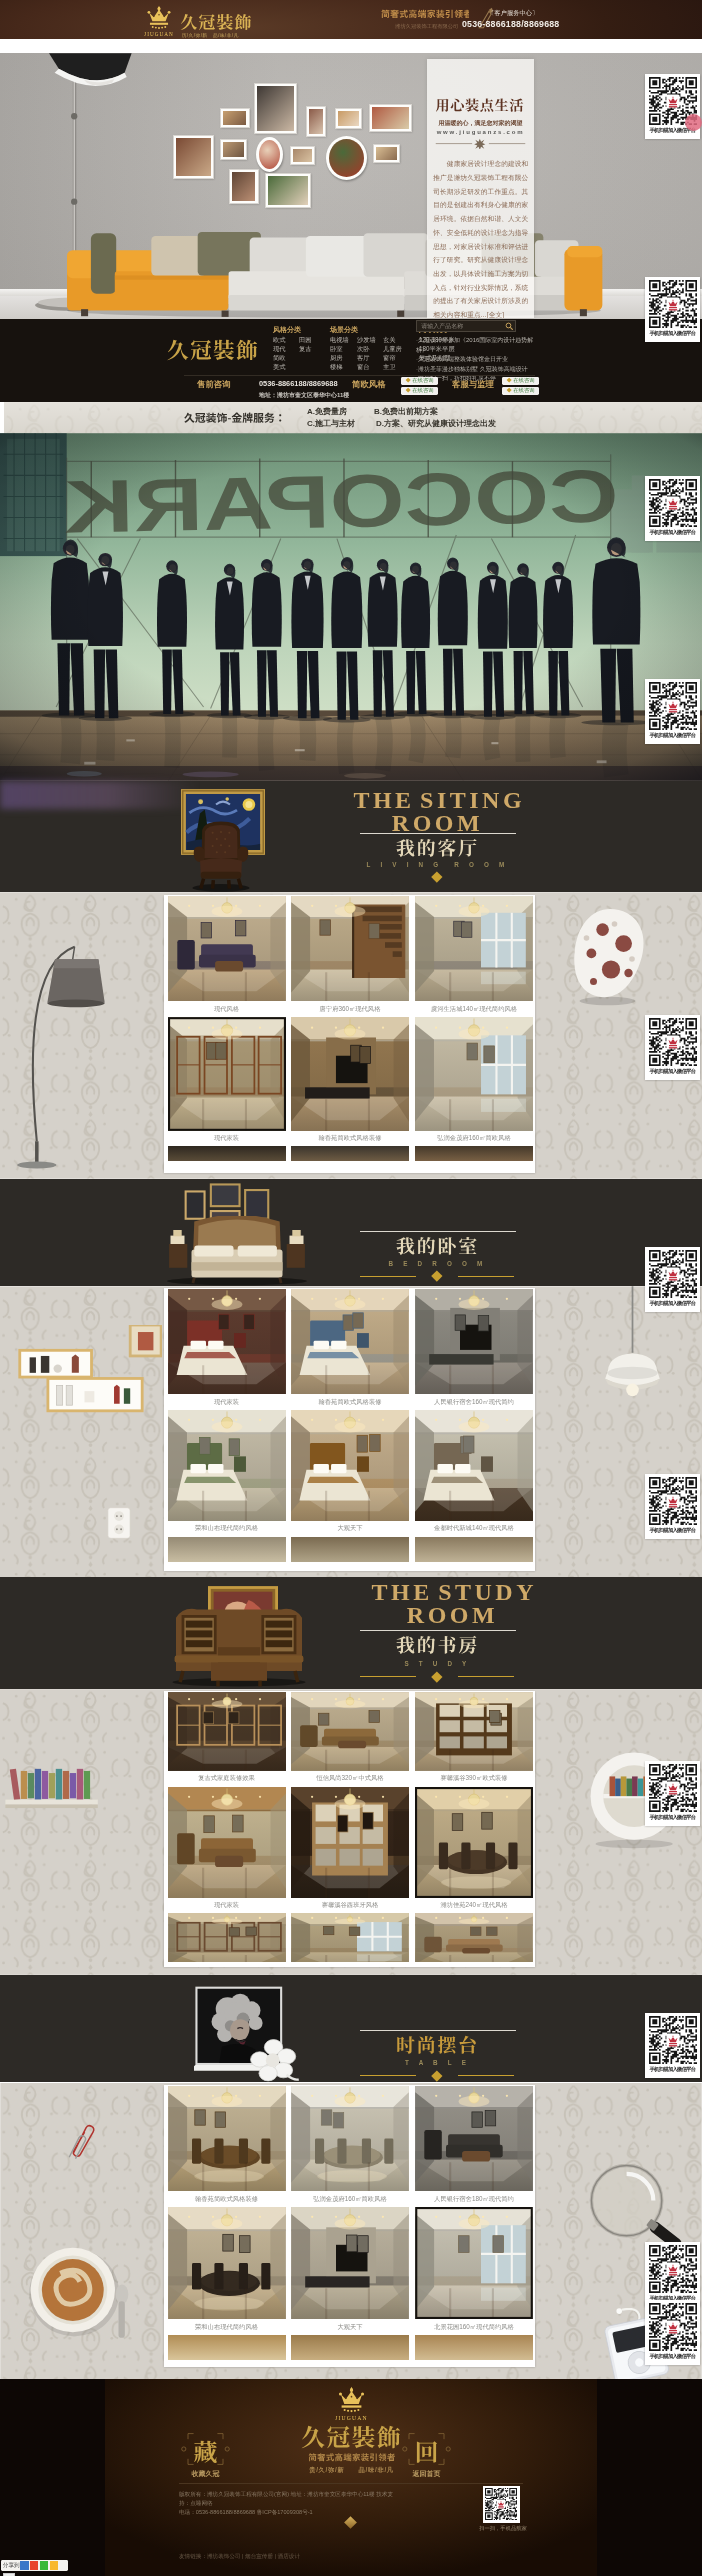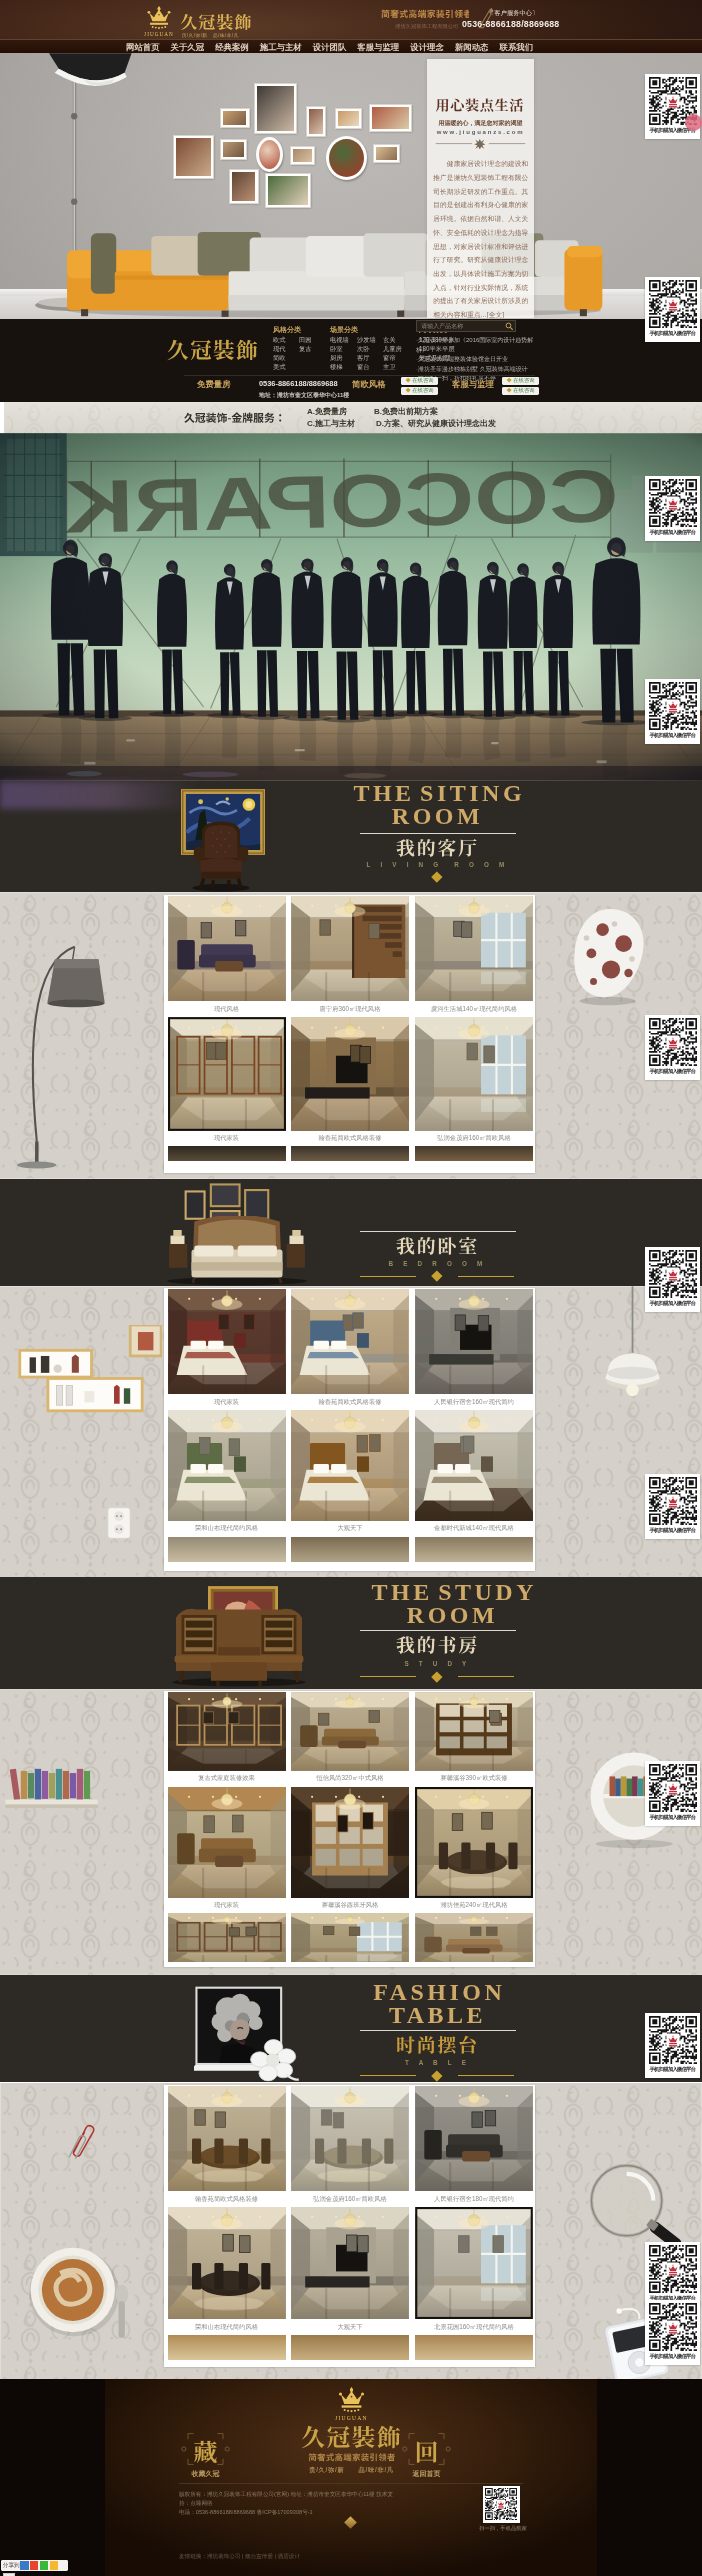--- a/index.html
+++ b/index.html
@@ -81,33 +81,20 @@
 
 <svg class="abs" style="left:475px;top:7px" width="19.7" height="25" viewBox="0 0 28 36">
       <path d="M6 30 L20 6 L23 10 L12 30 Z" fill="none" stroke="#9a7a50" stroke-width="1.5"></path>
       <path d="M20 4 l4 -3 2 5 -4 3z" fill="#9a7a50"></path>
     </svg>
 
 <div class="abs" style="left:488px;top:9px;width:84px;color:#e8e2da;font-size:6.3px;">〔客户服务中心〕</div>
 
 <div class="abs" style="left:462px;top:19px;width:112px;color:#f0ece6;font-size:8.8px;font-weight:bold;letter-spacing:0.2px">0536-8866188/8869688</div>
 
-<div class="abs" style="left:0;top:39px;width:702px;height:14px;background:linear-gradient(#33190d,#230f06);border-top:0.7px solid #5a4432;">
-      <div style="position:absolute;left:126px;top:0;width:407px;height:14px;display:flex;justify-content:space-between;align-items:center">
-        <span class="navitem">网站首页</span>
-        <span class="navitem">关于久冠</span>
-        <span class="navitem">经典案例</span>
-        <span class="navitem">施工与主材</span>
-        <span class="navitem">设计团队</span>
-        <span class="navitem">客服与监理</span>
-        <span class="navitem">设计理念</span>
-        <span class="navitem">新闻动态</span>
-        <span class="navitem">联系我们</span>
-      </div>
-    </div>
 
 <div class="abs" style="left:0;top:53px;width:702px;height:266px;overflow:hidden;background:linear-gradient(90deg,#a8a5a1,#b5b2ae 40%,#b2afab)">
 
 <div class="abs" style="left:0;top:0;width:702px;height:239px;background:radial-gradient(ellipse 632px 295px at 337px 84px,rgba(255,255,255,0.10),rgba(0,0,0,0.06))"></div>
 
 <div class="abs" style="left:0;top:236px;width:702px;height:7px;background:linear-gradient(#f4f3f1,#dcdad6);box-shadow:0 0.7px 1.4px rgba(0,0,0,.25)"></div>
 
 <div class="abs" style="left:0;top:243px;width:702px;height:22.5px;background:linear-gradient(#e3e1df,#cfccc8)"></div>
 
 <div class="abs" style="left:220px;top:55px;width:29.5px;height:19.7px;background:#fdfdfb;border:0.7px solid #d8d5d0;box-shadow:0.7px 1.4px 2.1px rgba(0,0,0,.28);padding:2.1px">
@@ -242,21 +229,21 @@
 
 <div class="abs" style="left:416px;top:0.7px;width:100px;height:12px;background:#262019;border:0.7px solid #4a433a;color:#8a837a;font-size:6px;line-height:10.5px;padding-left:4.2px">请输入产品名称<svg style="position:absolute;right:2.1px;top:1.4px" width="8.4" height="8.4" viewBox="0 0 12 12">
           <circle cx="5" cy="5" r="3.4" fill="none" stroke="#c8a35e" stroke-width="1.4"></circle>
           <path d="M7.6 7.6 L11 11" stroke="#c8a35e" stroke-width="1.6"></path>
         </svg></div>
 
 <div class="abs" style="left:416px;top:17px;width:126px;font-size:6px;color:#b5b1aa;line-height:9.5px">·久冠设计师参加《2016国际室内设计趋势解析》<br>·久冠装饰高端整装体验馆金日开业<br>·潍坊圣菲漫步独栋别墅 久冠装饰高端设计<br>·微信扫一扫，折扣好礼享不停<br></div>
 
 <div class="abs" style="left:184px;top:56px;width:351px;height:0.7px;background:#332c24"></div>
 
-<div class="abs" style="left:197px;top:60px;font-size:8.4px;font-weight:bold;color:#c8a35e">免费量房</div>
+<div class="abs" style="left:197px;top:60px;font-size:8.4px;font-weight:bold;color:#c8a35e">售前咨询</div>
 
 <div class="abs" style="left:259px;top:60px;font-size:7.4px;font-weight:bold;color:#e8e4de">0536-8866188/8869688</div>
 
 <div class="abs" style="left:259px;top:72px;font-size:6px;font-weight:bold;color:#cac6c0">地址：潍坊市奎文区泰华中心11楼</div>
 
 <div class="abs" style="left:352px;top:60px;font-size:8.4px;font-weight:bold;color:#c8a35e">简欧风格</div>
 
 <div class="abs" style="left:401px;top:58px;width:37px;height:7.7px;background:#f2f1ee;border-radius:1.4px;font-size:5.3px;color:#3a7a3a;line-height:7.7px;text-align:center"><span style="color:#c8a030">◆</span> 在线咨询</div>
 <div class="abs" style="left:401px;top:68px;width:37px;height:7.7px;background:#f2f1ee;border-radius:1.4px;font-size:5.3px;color:#3a7a3a;line-height:7.7px;text-align:center"><span style="color:#c8a030">◆</span> 在线咨询</div>
 
@@ -499,21 +486,21 @@
           <circle cx="37" cy="27" r="1.4"></circle>
           <circle cx="49" cy="27" r="1.4"></circle>
           <circle cx="31" cy="37" r="1.4"></circle>
           <circle cx="43" cy="36" r="1.4"></circle>
           <circle cx="55" cy="37" r="1.4"></circle>
           <circle cx="37" cy="46" r="1.4"></circle>
           <circle cx="49" cy="46" r="1.4"></circle>
         </g>
 </svg>
 
-<div class="abs etitle" style="left:297px;top:1px;width:281px">THE SITING<br>ROOM</div>
+<div class="abs etitle" style="left:297px;top:8px;width:281px">THE SITING<br>ROOM</div>
 
 <div class="abs" style="left:360px;top:52px;width:156px;height:1.4px;background:#ddd9d0"></div>
 
 <svg class="abs" style="left:396px;top:55px" width="86" height="24" viewBox="0 0 123 34">
         <path d="M71.60000000000001 -79.30000000000001 70.7 -78.7C74.4 -74.7 78.2 -68.3 78.80000000000001 -62.6C88.60000000000001 -55.0 98.30000000000001 -74.60000000000001 71.60000000000001 -79.30000000000001ZM41.6 -83.9C33.4 -78.30000000000001 16.900000000000002 -70.7 3.4000000000000004 -66.5L3.8000000000000003 -65.3C11.0 -65.9 18.6 -66.8 25.8 -68.0V-52.5H3.1L3.9000000000000004 -49.6H25.8V-33.4C15.9 -31.8 7.7 -30.6 3.1 -30.1L8.4 -16.5C9.5 -16.8 10.600000000000001 -17.7 11.100000000000001 -19.0L25.8 -24.6V-6.1000000000000005C25.8 -4.800000000000001 25.3 -4.1000000000000005 23.6 -4.1000000000000005C21.200000000000003 -4.1000000000000005 10.100000000000001 -4.800000000000001 10.100000000000001 -4.800000000000001V-3.5C15.600000000000001 -2.6 17.900000000000002 -1.3 19.6 0.5C21.1 2.2 21.8 5.2 22.0 8.9C35.300000000000004 7.800000000000001 37.300000000000004 2.2 37.300000000000004 -5.7V-29.200000000000003C44.5 -32.300000000000004 50.400000000000006 -34.9 55.1 -37.2L54.900000000000006 -38.5L37.300000000000004 -35.4V-49.6H55.6C57.0 -38.1 59.400000000000006 -27.6 63.6 -18.5C56.7 -9.700000000000001 48.0 -1.7000000000000002 37.6 4.2L38.300000000000004 5.4C49.900000000000006 1.4000000000000001 59.5 -4.4 67.4 -11.200000000000001C70.7 -6.1000000000000005 74.7 -1.5 79.60000000000001 2.5C84.30000000000001 6.300000000000001 92.30000000000001 10.100000000000001 96.5 5.5C98.0 3.8000000000000003 97.60000000000001 1.0 94.0 -4.6000000000000005L96.2 -21.0L95.10000000000001 -21.3C93.30000000000001 -17.0 90.7 -11.700000000000001 89.10000000000001 -9.0C88.10000000000001 -7.300000000000001 87.4 -7.300000000000001 85.80000000000001 -8.6C81.80000000000001 -11.5 78.5 -15.200000000000001 75.9 -19.5C81.4 -25.8 85.80000000000001 -32.5 89.2 -39.0C91.60000000000001 -38.6 92.60000000000001 -39.300000000000004 93.2 -40.400000000000006L78.9 -46.800000000000004C77.0 -41.2 74.4 -35.4 71.10000000000001 -29.700000000000003C69.0 -35.7 67.7 -42.400000000000006 66.8 -49.6H94.5C95.9 -49.6 97.0 -50.1 97.30000000000001 -51.2C92.80000000000001 -54.900000000000006 85.60000000000001 -60.2 85.60000000000001 -60.2L79.2 -52.5H66.5C65.7 -60.900000000000006 65.60000000000001 -69.9 65.7 -79.0C68.3 -79.4 69.10000000000001 -80.60000000000001 69.2 -81.80000000000001L54.0 -83.4L54.1 -73.2ZM55.300000000000004 -52.5H37.300000000000004V-70.3C41.2 -71.10000000000001 44.7 -72.10000000000001 47.7 -73.0C50.800000000000004 -71.9 52.900000000000006 -72.10000000000001 54.1 -73.10000000000001C54.300000000000004 -65.9 54.6 -59.1 55.300000000000004 -52.5Z M163.2 -45.6 162.3 -45.0C166.4 -39.5 170.3 -31.400000000000002 170.8 -24.3C181.4 -15.4 192.3 -37.1 163.2 -45.6ZM147.5 -80.7 131.2 -84.60000000000001C130.8 -79.0 129.9 -71.0 129.1 -65.7H128.5L117.4 -70.4V5.2H119.2C124.0 5.2 128.1 2.6 128.1 1.3V-6.0H143.3V1.8H145.1C149.0 1.8 154.3 -0.6000000000000001 154.4 -1.4000000000000001V-61.0C156.4 -61.5 157.8 -62.2 158.5 -63.1L147.7 -71.60000000000001L142.3 -65.7H133.6C136.8 -69.60000000000001 140.8 -74.7 143.4 -78.30000000000001C145.7 -78.30000000000001 147.0 -79.0 147.5 -80.7ZM143.3 -62.800000000000004V-38.0H128.1V-62.800000000000004ZM128.1 -35.1H143.3V-8.8H128.1ZM183.9 -80.10000000000001 168.2 -84.7C165.6 -69.4 160.1 -53.2 154.7 -42.800000000000004L155.9 -42.0C162.3 -47.5 168.0 -54.6 172.9 -63.1H191.4C190.7 -29.1 189.7 -9.200000000000001 186.0 -5.800000000000001C185.0 -4.800000000000001 184.10000000000002 -4.5 182.3 -4.5C179.8 -4.5 172.8 -5.0 168.1 -5.4L168.0 -4.0C172.8 -3.0 176.7 -1.4000000000000001 178.5 0.4C180.2 2.1 180.7 4.9 180.7 8.700000000000001C187.3 8.700000000000001 191.7 7.1000000000000005 195.2 3.4000000000000004C200.7 -2.6 202.10000000000002 -20.900000000000002 202.8 -61.2C205.2 -61.5 206.4 -62.2 207.2 -63.1L196.60000000000002 -72.5L190.3 -66.0H174.5C176.5 -69.8 178.3 -73.8 180.0 -78.10000000000001C182.3 -78.0 183.5 -78.9 183.9 -80.10000000000001Z M255.0 -19.3H285.3V-1.4000000000000001H255.0ZM256.4 -22.1 252.7 -23.5C259.3 -26.1 265.4 -29.200000000000003 271.0 -32.7C275.6 -29.3 280.7 -26.5 286.2 -24.0L284.4 -22.1ZM267.9 -62.900000000000006C270.9 -63.0 272.2 -63.7 272.5 -64.9L256.8 -68.7C252.0 -57.900000000000006 240.9 -43.400000000000006 227.6 -34.300000000000004L228.4 -33.4C238.7 -37.2 247.8 -43.0 255.2 -49.400000000000006C257.8 -45.2 260.9 -41.5 264.4 -38.2C253.1 -29.1 238.6 -21.8 223.0 -16.900000000000002L223.6 -15.5C230.6 -16.7 237.3 -18.3 243.6 -20.3V8.9H245.7C251.5 8.9 255.0 6.300000000000001 255.0 5.6000000000000005V1.5H285.3V8.6H287.3C291.1 8.6 296.9 6.4 297.0 5.7V-17.8C298.3 -18.0 299.3 -18.5 299.8 -19.1C302.3 -18.3 304.9 -17.6 307.5 -17.0C308.8 -22.5 311.8 -26.200000000000003 316.6 -27.200000000000003L316.8 -28.400000000000002C303.7 -29.900000000000002 289.9 -32.9 278.2 -37.7C283.9 -42.2 288.9 -47.2 293.0 -52.800000000000004C295.7 -52.900000000000006 296.7 -53.2 297.6 -54.300000000000004L287.4 -63.800000000000004L280.6 -57.800000000000004H263.7C265.3 -59.5 266.6 -61.2 267.9 -62.900000000000006ZM280.2 -55.0C277.2 -50.5 273.5 -46.2 269.1 -42.2C264.5 -44.800000000000004 260.5 -47.7 257.2 -51.2L261.1 -55.0ZM236.4 -78.80000000000001C236.4 -72.60000000000001 232.1 -66.9 228.3 -64.7C225.4 -63.1 223.5 -60.2 224.7 -56.900000000000006C226.2 -53.300000000000004 231.1 -52.7 234.3 -55.0C237.6 -57.300000000000004 240.2 -62.5 239.7 -69.8H300.6C299.7 -65.9 298.4 -61.1 297.2 -57.800000000000004L298.2 -57.2C302.8 -59.7 309.0 -64.2 312.5 -67.60000000000001C314.6 -67.7 315.6 -68.0 316.4 -68.8L306.0 -78.7L300.1 -72.7H275.8V-80.80000000000001C278.5 -81.30000000000001 279.3 -82.30000000000001 279.5 -83.7L263.7 -84.9V-72.7H239.3C239.0 -74.60000000000001 238.5 -76.60000000000001 237.7 -78.80000000000001Z M415.9 -84.60000000000001 409.5 -76.3H357.2L343.3 -82.10000000000001V-50.5C343.3 -31.0 342.3 -9.200000000000001 331.3 8.200000000000001L332.4 8.9C354.0 -6.9 355.3 -31.900000000000002 355.3 -50.6V-73.5H424.6C426.1 -73.5 427.1 -74.0 427.4 -75.10000000000001C423.1 -79.0 415.9 -84.60000000000001 415.9 -84.60000000000001ZM413.7 -63.800000000000004 407.3 -55.1H357.1L357.9 -52.300000000000004H384.6V-6.7C384.6 -5.4 384.1 -4.800000000000001 382.5 -4.800000000000001C380.1 -4.800000000000001 368.6 -5.5 368.6 -5.5V-4.2C374.3 -3.3000000000000003 376.6 -1.9000000000000001 378.3 -0.2C379.9 1.5 380.6 4.4 380.8 8.200000000000001C394.7 7.1000000000000005 396.9 1.7000000000000002 396.9 -6.300000000000001V-52.300000000000004H422.4C423.8 -52.300000000000004 424.9 -52.800000000000004 425.1 -53.900000000000006C420.9 -57.900000000000006 413.7 -63.800000000000004 413.7 -63.800000000000004Z" fill="#e3d7b8" transform="translate(0.0,27.0) scale(0.2700)"></path>
       </svg>
 
 <div class="abs csub" style="left:332px;top:80px;width:211px">L I V I N G&nbsp;&nbsp;R O O M</div>
 
 <div class="abs" style="left:433px;top:92px;width:7.7px;height:7.7px;background:#c8a030;transform:rotate(45deg)"></div>
@@ -1750,21 +1737,20 @@
 <ellipse cx="35" cy="16" rx="12" ry="10"></ellipse>
           <ellipse cx="52" cy="28" rx="12" ry="10"></ellipse>
           <ellipse cx="48" cy="46" rx="12" ry="10"></ellipse>
           <ellipse cx="28" cy="50" rx="12" ry="10"></ellipse>
           <ellipse cx="17" cy="32" rx="12" ry="10"></ellipse>
 </g>
         <circle cx="34" cy="33" r="9" fill="#e8e6e0"></circle>
 <path d="M52 52 q10 8 16 6" stroke="#e8e8e4" stroke-width="3" fill="none"></path>
 </svg>
 
-<div class="abs etitle" style="left:297px;top:5.6px;width:281px">FASHION<br>TABLE</div>
 
 <div class="abs" style="left:360px;top:55px;width:156px;height:1.4px;background:#ddd9d0"></div>
 
 <svg class="abs" style="left:396px;top:58px" width="86" height="24" viewBox="0 0 123 34">
         <path d="M44.6 -47.2 43.6 -46.6C47.800000000000004 -40.1 51.5 -31.0 51.5 -22.900000000000002C62.2 -12.700000000000001 74.10000000000001 -36.0 44.6 -47.2ZM28.200000000000003 -17.900000000000002H17.7V-43.400000000000006H28.200000000000003ZM6.800000000000001 -78.80000000000001V-0.1H8.700000000000001C14.3 -0.1 17.7 -2.7 17.7 -3.5V-15.0H28.200000000000003V-5.6000000000000005H29.900000000000002C33.9 -5.6000000000000005 39.1 -8.0 39.2 -8.8V-69.5C41.2 -69.9 42.6 -70.7 43.300000000000004 -71.60000000000001L32.5 -80.10000000000001L27.200000000000003 -74.2H19.0ZM28.200000000000003 -46.300000000000004H17.7V-71.3H28.200000000000003ZM88.80000000000001 -69.10000000000001 83.2 -60.0H82.30000000000001V-79.30000000000001C84.80000000000001 -79.60000000000001 85.80000000000001 -80.60000000000001 86.0 -82.10000000000001L70.2 -83.60000000000001V-60.0H40.1L40.900000000000006 -57.1H70.2V-6.2C70.2 -4.800000000000001 69.5 -4.1000000000000005 67.60000000000001 -4.1000000000000005C64.8 -4.1000000000000005 50.7 -5.0 50.7 -5.0V-3.6C57.1 -2.6 59.800000000000004 -1.3 62.0 0.6000000000000001C64.10000000000001 2.4000000000000004 64.8 5.2 65.3 9.1C80.2 7.7 82.30000000000001 3.0 82.30000000000001 -5.4V-57.1H96.10000000000001C97.5 -57.1 98.5 -57.6 98.80000000000001 -58.7C95.4 -62.800000000000004 88.80000000000001 -69.10000000000001 88.80000000000001 -69.10000000000001Z M125.3 -81.9 124.4 -81.30000000000001C129.2 -76.0 134.1 -67.9 135.3 -60.6C146.7 -52.5 156.2 -75.60000000000001 125.3 -81.9ZM181.5 -82.80000000000001C178.5 -74.3 174.60000000000002 -64.9 171.5 -59.300000000000004L172.6 -58.5C179.2 -62.300000000000004 186.5 -68.2 192.7 -74.3C194.9 -74.0 196.3 -74.7 196.8 -75.8ZM119.3 -56.400000000000006V9.1H121.1C126.1 9.1 130.9 6.4 130.9 5.1000000000000005V-53.5H188.7V-5.6000000000000005C188.7 -4.3 188.2 -3.5 186.5 -3.5C183.9 -3.5 173.6 -4.3 173.6 -4.3V-2.9000000000000004C178.8 -2.1 180.9 -0.7000000000000001 182.60000000000002 0.9C184.2 2.7 184.7 5.300000000000001 185.10000000000002 9.0C198.60000000000002 7.800000000000001 200.5 3.3000000000000003 200.5 -4.4V-51.6C202.5 -52.0 203.9 -52.900000000000006 204.60000000000002 -53.6L193.10000000000002 -62.5L187.7 -56.400000000000006H165.4V-81.10000000000001C168.0 -81.5 168.8 -82.5 169.0 -83.9L153.6 -85.2V-56.400000000000006H131.8L119.3 -61.5ZM167.7 -38.2V-20.0H151.5V-38.2ZM141.0 -41.0V-7.5H142.5C146.9 -7.5 151.5 -9.8 151.5 -10.8V-17.1H167.7V-9.8H169.5C173.1 -9.8 178.3 -12.100000000000001 178.4 -12.9V-36.4C180.5 -36.800000000000004 181.9 -37.6 182.5 -38.400000000000006L171.8 -46.6L166.7 -41.0H151.9L141.0 -45.400000000000006Z M301.1 -48.800000000000004 295.2 -41.2H287.6V-48.900000000000006C290.3 -49.400000000000006 291.1 -50.300000000000004 291.3 -51.7L276.4 -52.900000000000006V-41.2H256.2L257.0 -38.400000000000006H276.4V-26.700000000000003H249.2L250.0 -23.8H273.8C270.2 -17.900000000000002 261.4 -8.0 254.7 -5.0C253.7 -4.4 251.7 -4.0 251.7 -4.0L256.8 7.800000000000001C257.5 7.5 258.1 7.0 258.6 6.2C276.4 2.8000000000000003 291.2 -0.7000000000000001 301.2 -3.3000000000000003C303.0 0.0 304.6 3.3000000000000003 305.4 6.4C316.0 13.700000000000001 323.6 -8.0 292.6 -17.3L291.6 -16.6C294.3 -13.600000000000001 297.3 -9.700000000000001 299.8 -5.6000000000000005C285.2 -4.800000000000001 271.4 -4.1000000000000005 261.8 -3.8000000000000003C270.1 -7.6000000000000005 279.3 -13.200000000000001 284.8 -17.900000000000002C287.0 -17.7 288.2 -18.6 288.6 -19.6L276.8 -23.8H314.8C316.2 -23.8 317.3 -24.3 317.6 -25.400000000000002C313.5 -29.1 306.7 -34.5 306.7 -34.5L300.8 -26.700000000000003H287.6V-38.400000000000006H308.9C310.3 -38.400000000000006 311.3 -38.900000000000006 311.6 -40.0C307.6 -43.6 301.1 -48.800000000000004 301.1 -48.800000000000004ZM280.1 -78.4H265.6L255.2 -82.60000000000001V-61.2C252.5 -64.4 248.5 -68.5 248.5 -68.5L244.3 -61.6H243.9V-80.7C246.3 -81.10000000000001 247.3 -82.10000000000001 247.6 -83.60000000000001L233.6 -84.9V-61.6H223.0L223.8 -58.800000000000004H233.6V-39.900000000000006C228.8 -38.300000000000004 224.9 -37.1 222.6 -36.5L226.7 -23.900000000000002C227.9 -24.400000000000002 228.8 -25.6 229.1 -26.8L233.6 -29.900000000000002V-5.4C233.6 -4.3 233.3 -3.9000000000000004 232.0 -3.9000000000000004C230.5 -3.9000000000000004 224.5 -4.3 224.5 -4.3V-2.8000000000000003C227.8 -2.2 229.3 -1.0 230.3 0.7000000000000001C231.3 2.5 231.7 5.2 231.8 8.8C242.5 7.7 243.9 3.4000000000000004 243.9 -4.3V-37.2L255.7 -46.2L255.3 -47.400000000000006L243.9 -43.300000000000004V-58.800000000000004H253.3C254.1 -58.800000000000004 254.8 -59.0 255.2 -59.400000000000006V-48.2H256.6C260.6 -48.2 265.0 -50.400000000000006 265.0 -51.300000000000004V-53.900000000000006H301.2V-51.0H302.9C306.1 -51.0 311.1 -52.800000000000004 311.2 -53.6V-74.4C312.7 -74.60000000000001 313.9 -75.3 314.4 -76.0L304.9 -83.10000000000001L300.4 -78.4ZM301.2 -75.5V-56.800000000000004H295.2V-75.5ZM265.0 -56.800000000000004V-75.5H271.1V-56.800000000000004ZM286.1 -75.5V-56.800000000000004H280.1V-75.5Z M390.8 -71.0 389.9 -70.2C395.0 -66.10000000000001 400.4 -60.6 404.7 -54.7C388.5 -54.1 372.8 -53.7 360.1 -53.400000000000006C368.4 -61.400000000000006 376.2 -71.10000000000001 381.2 -78.30000000000001C383.6 -78.2 384.8 -79.0 385.2 -80.30000000000001L367.4 -85.60000000000001C364.6 -76.3 359.6 -63.400000000000006 354.5 -53.300000000000004C346.6 -53.1 340.2 -53.1 335.9 -53.1L339.6 -38.300000000000004C340.8 -38.5 342.0 -39.300000000000004 342.8 -40.5C371.2 -44.800000000000004 391.8 -48.400000000000006 406.9 -51.6C409.3 -48.0 411.3 -44.300000000000004 412.6 -40.7C426.1 -32.6 433.4 -61.2 390.8 -71.0ZM400.2 -29.1V-3.6H360.2V-29.1ZM348.0 -31.900000000000002V9.0H349.8C354.9 9.0 360.2 6.300000000000001 360.2 5.1000000000000005V-0.7000000000000001H400.2V8.0H402.2C406.2 8.0 412.4 5.9 412.6 5.2V-26.700000000000003C414.9 -27.200000000000003 416.4 -28.200000000000003 417.1 -29.0L404.8 -38.5L399.0 -31.900000000000002H361.0L348.0 -37.1Z" fill="#c89b3c" transform="translate(0.0,27.0) scale(0.2700)"></path>
       </svg>
 
 <div class="abs csub" style="left:332px;top:84px;width:211px">T A B L E</div>
 
 <div class="abs" style="left:360px;top:100px;width:56px;height:1.1px;background:#c8a030"></div>

